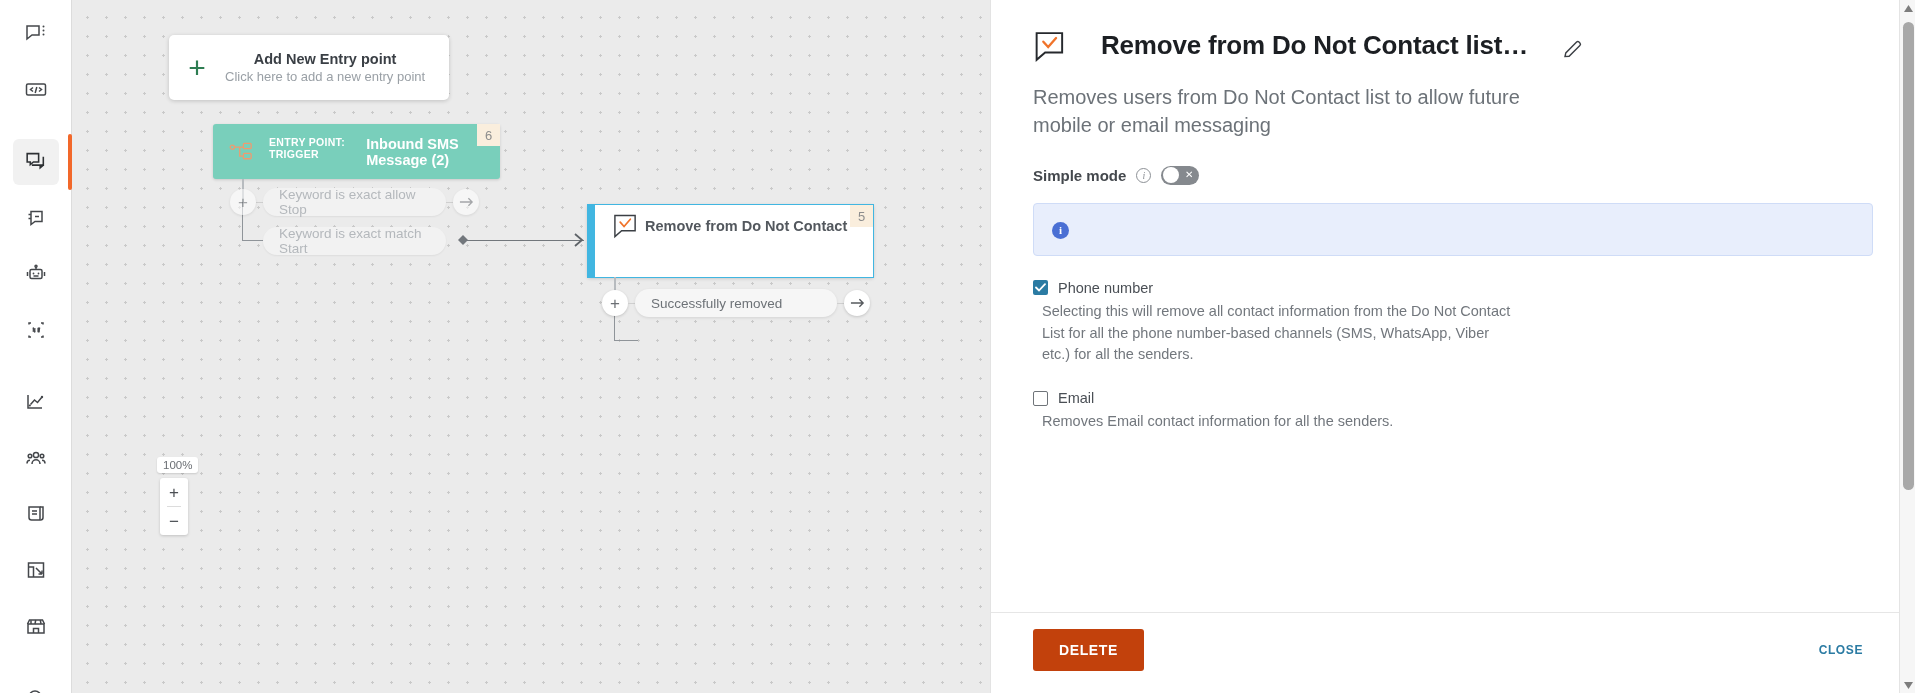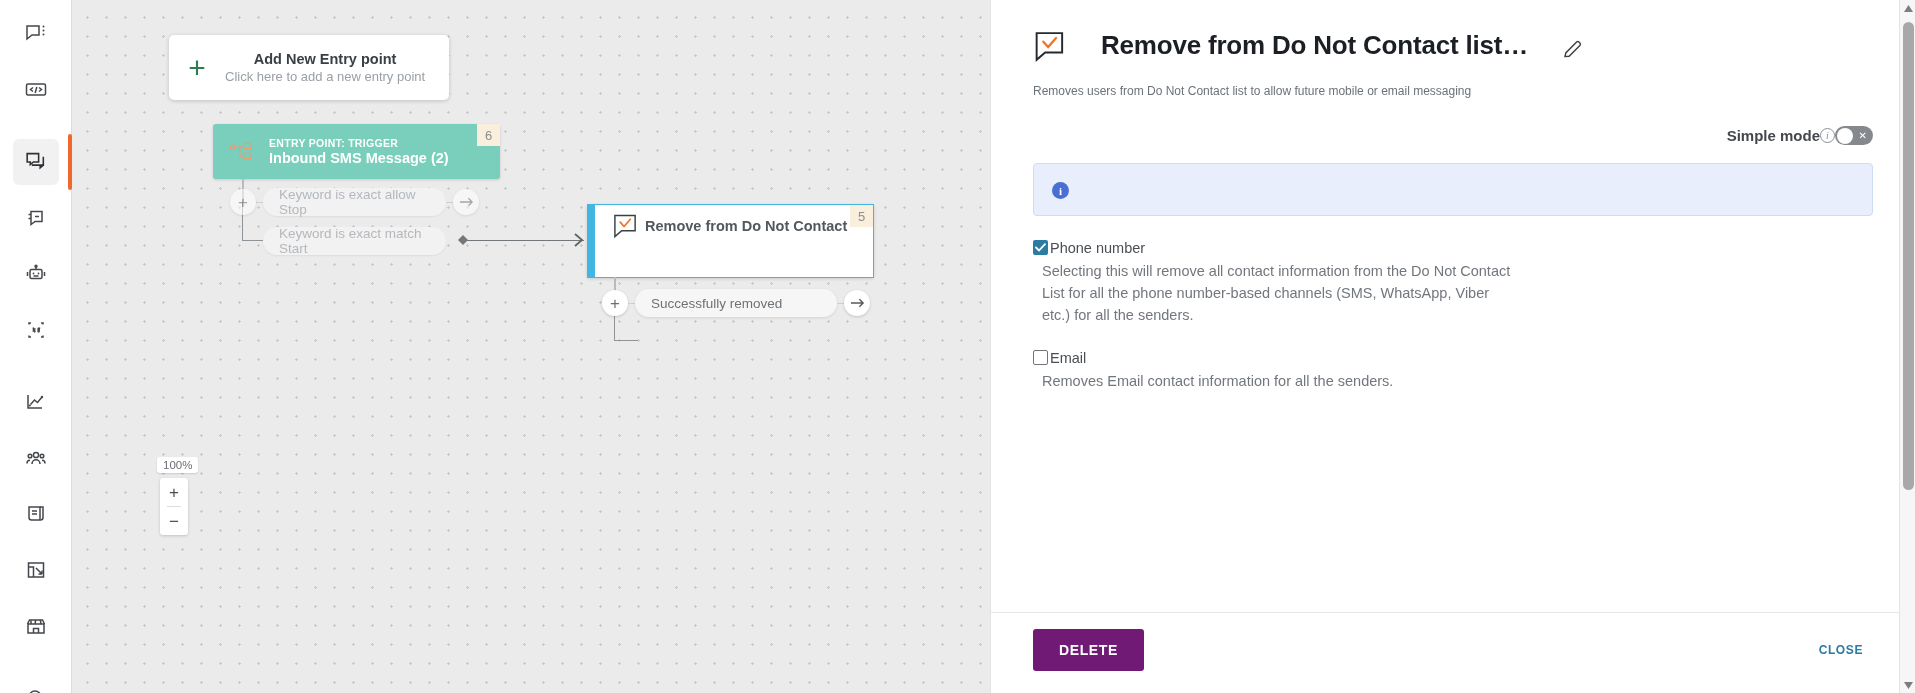--- a/index.html
+++ b/index.html
@@ -53,21 +53,21 @@
   .entry-add .t1 { font-size: 14.5px; font-weight: bold; color: #3a3f45; text-align: center; }
   .entry-add .t2 { font-size: 13px; color: #9aa0a6; }
 
   
   .trigger {
     position: absolute; left: 141px; top: 124px; width: 287px; height: 55px;
     background: #79cfbb; border-radius: 3px; box-shadow: 0 1px 3px rgba(0,0,0,.15);
     display: flex; align-items: center; cursor: pointer;
   }
   .trigger .tico { width: 56px; flex: 0 0 56px; display: flex; align-items: center; justify-content: center; }
-  .trigger .tt { display: flex; flex-direction: column; gap: 1px; }
+  .trigger .tt { display: flex; flex-direction: row; gap: 1px; }
   .trigger .k { font-size: 10.5px; font-weight: bold; color: #ffffff; letter-spacing: .3px; }
   .trigger .n { font-size: 14.5px; font-weight: bold; color: #ffffff; }
   .badge {
     position: absolute; right: 0; top: 0; min-width: 23px; height: 22px;
     background: #faeedd; color: #8d8d8d; font-size: 13px;
     display: flex; align-items: center; justify-content: center; padding: 0 5px;
   }
 
   
   .action {
@@ -132,25 +132,25 @@
     display: flex; flex-direction: column;
   }
   .panel-body { flex: 1 1 auto; overflow: hidden; padding: 30px 42px 0 42px; }
   .p-head { display: flex; gap: 34px; }
   .p-title {
     font-size: 26px; font-weight: bold; color: #1c1f23; letter-spacing: -.2px;
     white-space: nowrap; overflow: hidden;
   }
   .p-edit { color: #3b3f44; cursor: pointer; display: flex; align-items: center; }
   .p-desc {
-    margin-top: 16px; font-size: 12px; color: #6c7278; line-height: 1.42;
+    margin-top: 16px; font-size: 20px; color: #6c7278; line-height: 1.42;
     max-width: 490px;
   }
   .mode-row {
-    margin-top: 26px; display: flex; align-items: center; justify-content: flex-end; 
+    margin-top: 26px; display: flex; align-items: center; gap: 10px;
   }
   .mode-lbl { font-size: 15px; font-weight: bold; color: #44484d; }
   .info-i {
     width: 15px; height: 15px; border-radius: 50%; border: 1.3px solid #8d9196;
     color: #8d9196; font-size: 10px; display: flex; align-items: center;
     justify-content: center; font-style: italic; font-family: "Liberation Serif", serif;
     cursor: pointer;
   }
   .toggle {
     width: 38px; height: 19px; border-radius: 10px; background: #85898e;
@@ -168,39 +168,39 @@
   }
   .note-ico {
     flex: 0 0 17px; width: 17px; height: 17px; border-radius: 50%; background: #4a6fd4;
     color: #fff; font-size: 11px; font-weight: bold; display: flex;
     align-items: center; justify-content: center; margin-top: 2px;
     font-family: "Liberation Serif", serif;
   }
   .note-txt { font-size: 14.5px; color: #3c4149; line-height: 1.55; max-width: 450px; }
 
   .cb-group { margin-top: 24px; }
-  .cb-row { display: flex; align-items: flex-start; gap: 2px; }
+  .cb-row { display: flex; align-items: center; gap: 10px; }
   .cb {
     width: 15px; height: 15px; border-radius: 2px; flex: 0 0 15px;
     display: flex; align-items: center; justify-content: center; cursor: pointer;
   }
   .cb.on { background: #2b7ba3; }
   .cb.off { border: 1.6px solid #6f7479; background: #fff; }
   .cb-lbl { font-size: 14.5px; color: #4a4f55; }
   .cb-desc {
     margin-top: 5px; margin-left: 9px; font-size: 14.5px; color: #72777d;
     line-height: 1.5; max-width: 470px;
   }
 
   .panel-foot {
     flex: 0 0 auto; border-top: 1px solid #e6e6e6; padding: 16px 42px 22px 42px;
     display: flex; align-items: center; justify-content: space-between; background: #fff;
   }
   .btn-delete {
-    background: #701a75; color: #fff; font-size: 14px; font-weight: bold;
+    background: #c2410c; color: #fff; font-size: 14px; font-weight: bold;
     letter-spacing: .6px; padding: 13px 26px; border-radius: 3px; border: none;
     cursor: pointer; font-family: "Liberation Sans", sans-serif;
   }
   .btn-close {
     background: transparent; color: #2b7ba3; font-size: 12px; font-weight: bold;
     letter-spacing: .6px; padding: 13px 10px; border: none; cursor: pointer;
     font-family: "Liberation Sans", sans-serif;
   }
 
   

